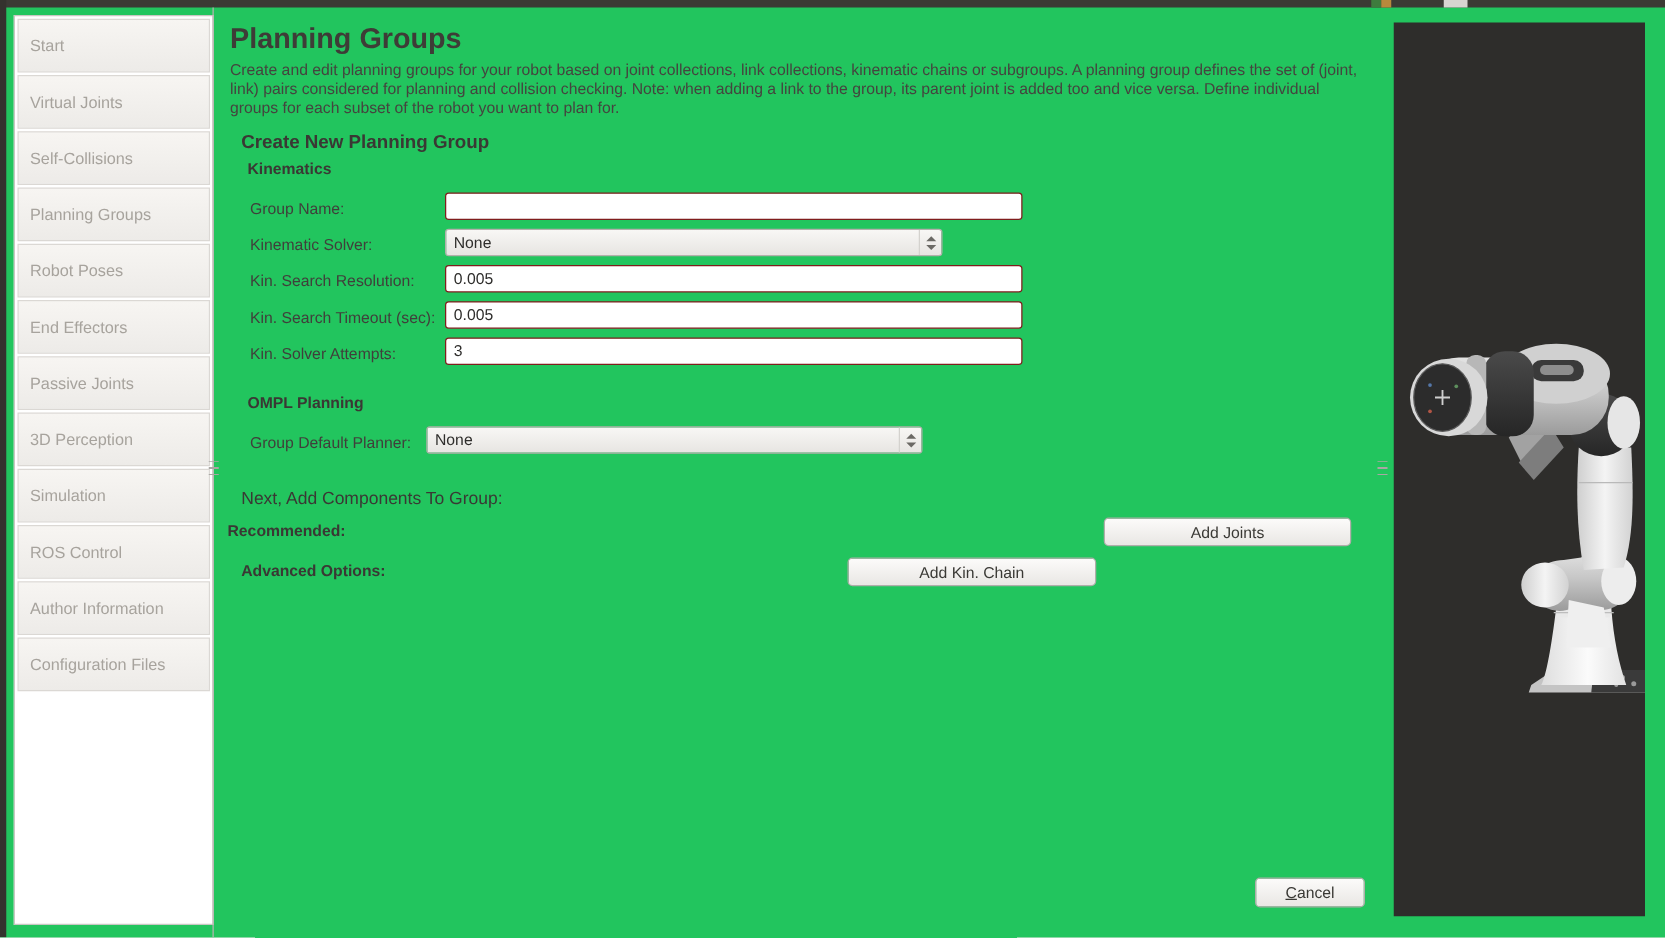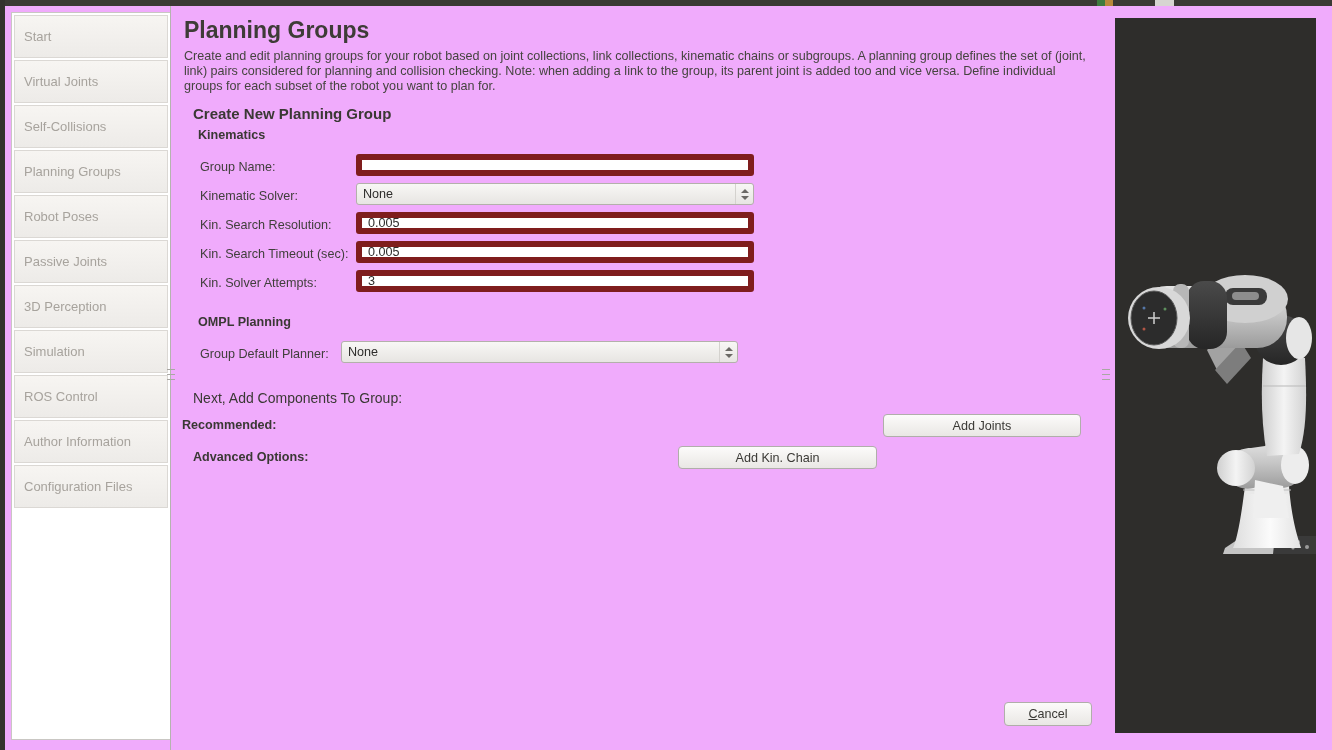--- a/index.html
+++ b/index.html
@@ -1,19 +1,19 @@
 <!DOCTYPE html>
 <html><head>
 <meta charset="utf-8">
 <style>
   html,body{margin:0;padding:0;background:#e8e6e3;}
   *{box-sizing:border-box;}
   #app{
     position:relative;width:1332px;height:750px;overflow:hidden;
-    background:#f0abfc;
+    background:#22c55e;
     font-family:"Liberation Sans","DejaVu Sans",sans-serif;
     color:#45443f;
   }
   
   .top-edge{position:absolute;left:0;top:0;width:1332px;height:6px;background:#3b3a34;}
   .left-edge{position:absolute;left:0;top:0;width:5px;height:750px;background:#34332e;}
   .edge-frag-green{position:absolute;left:1097px;top:0;width:8px;height:6px;background:#3e7b3e;}
   .edge-frag-orange{position:absolute;left:1105px;top:0;width:8px;height:6px;background:#b8893c;}
   .edge-frag-tab{position:absolute;left:1155px;top:0;width:19px;height:6px;background:#d7d5d1;}
 
@@ -46,22 +46,22 @@
   .h-create{position:absolute;left:193px;top:105px;font-size:15px;font-weight:bold;color:#3a3834;}
   .h-sub{position:absolute;font-size:12.6px;font-weight:bold;color:#3a3834;}
   .h-kin{left:198px;top:128px;}
   .h-ompl{left:198px;top:315px;}
   .h-next{position:absolute;left:193px;top:390px;font-size:14px;font-weight:normal;color:#3a3834;}
   .h-reco{left:182px;top:418px;}
   .h-adv{left:193px;top:450px;}
 
   .flabel{position:absolute;left:200px;font-size:12.6px;color:#403f3b;}
   .tinput{
-    position:absolute;left:356px;width:398px;height:22px;
-    border:6px solid #7f1d1d;border-radius:3px;background:#ffffff;
+    position:absolute;left:356px;width:462px;height:22px;
+    border:1px solid #7f1d1d;border-radius:3px;background:#ffffff;
     font-family:"Liberation Sans","DejaVu Sans",sans-serif;
     font-size:12.6px;color:#2e2d2b;padding:0 6px;outline:none;
   }
   .combo{
     position:absolute;height:22px;
     border:1px solid #b3b0ab;border-radius:3px;
     background:linear-gradient(#f8f7f5,#e7e5e2);
     display:flex;align-items:center;cursor:pointer;
   }
   .combo-text{flex:1;font-size:12.6px;color:#2e2d2b;padding-left:6px;}
@@ -93,20 +93,21 @@
   <div class="edge-frag-orange"></div>
   <div class="edge-frag-tab"></div>
   <div class="left-edge"></div>
 
   <div class="sidebar">
     <div class="nav-item">Start</div>
     <div class="nav-item">Virtual Joints</div>
     <div class="nav-item">Self-Collisions</div>
     <div class="nav-item">Planning Groups</div>
     <div class="nav-item">Robot Poses</div>
+    <div class="nav-item">End Effectors</div>
     <div class="nav-item">Passive Joints</div>
     <div class="nav-item">3D Perception</div>
     <div class="nav-item">Simulation</div>
     <div class="nav-item">ROS Control</div>
     <div class="nav-item">Author Information</div>
     <div class="nav-item">Configuration Files</div>
   </div>
   <div class="splitter-line"></div>
   <div class="splitter-grip grip-1"></div>
   <div class="splitter-grip grip-2"></div>

